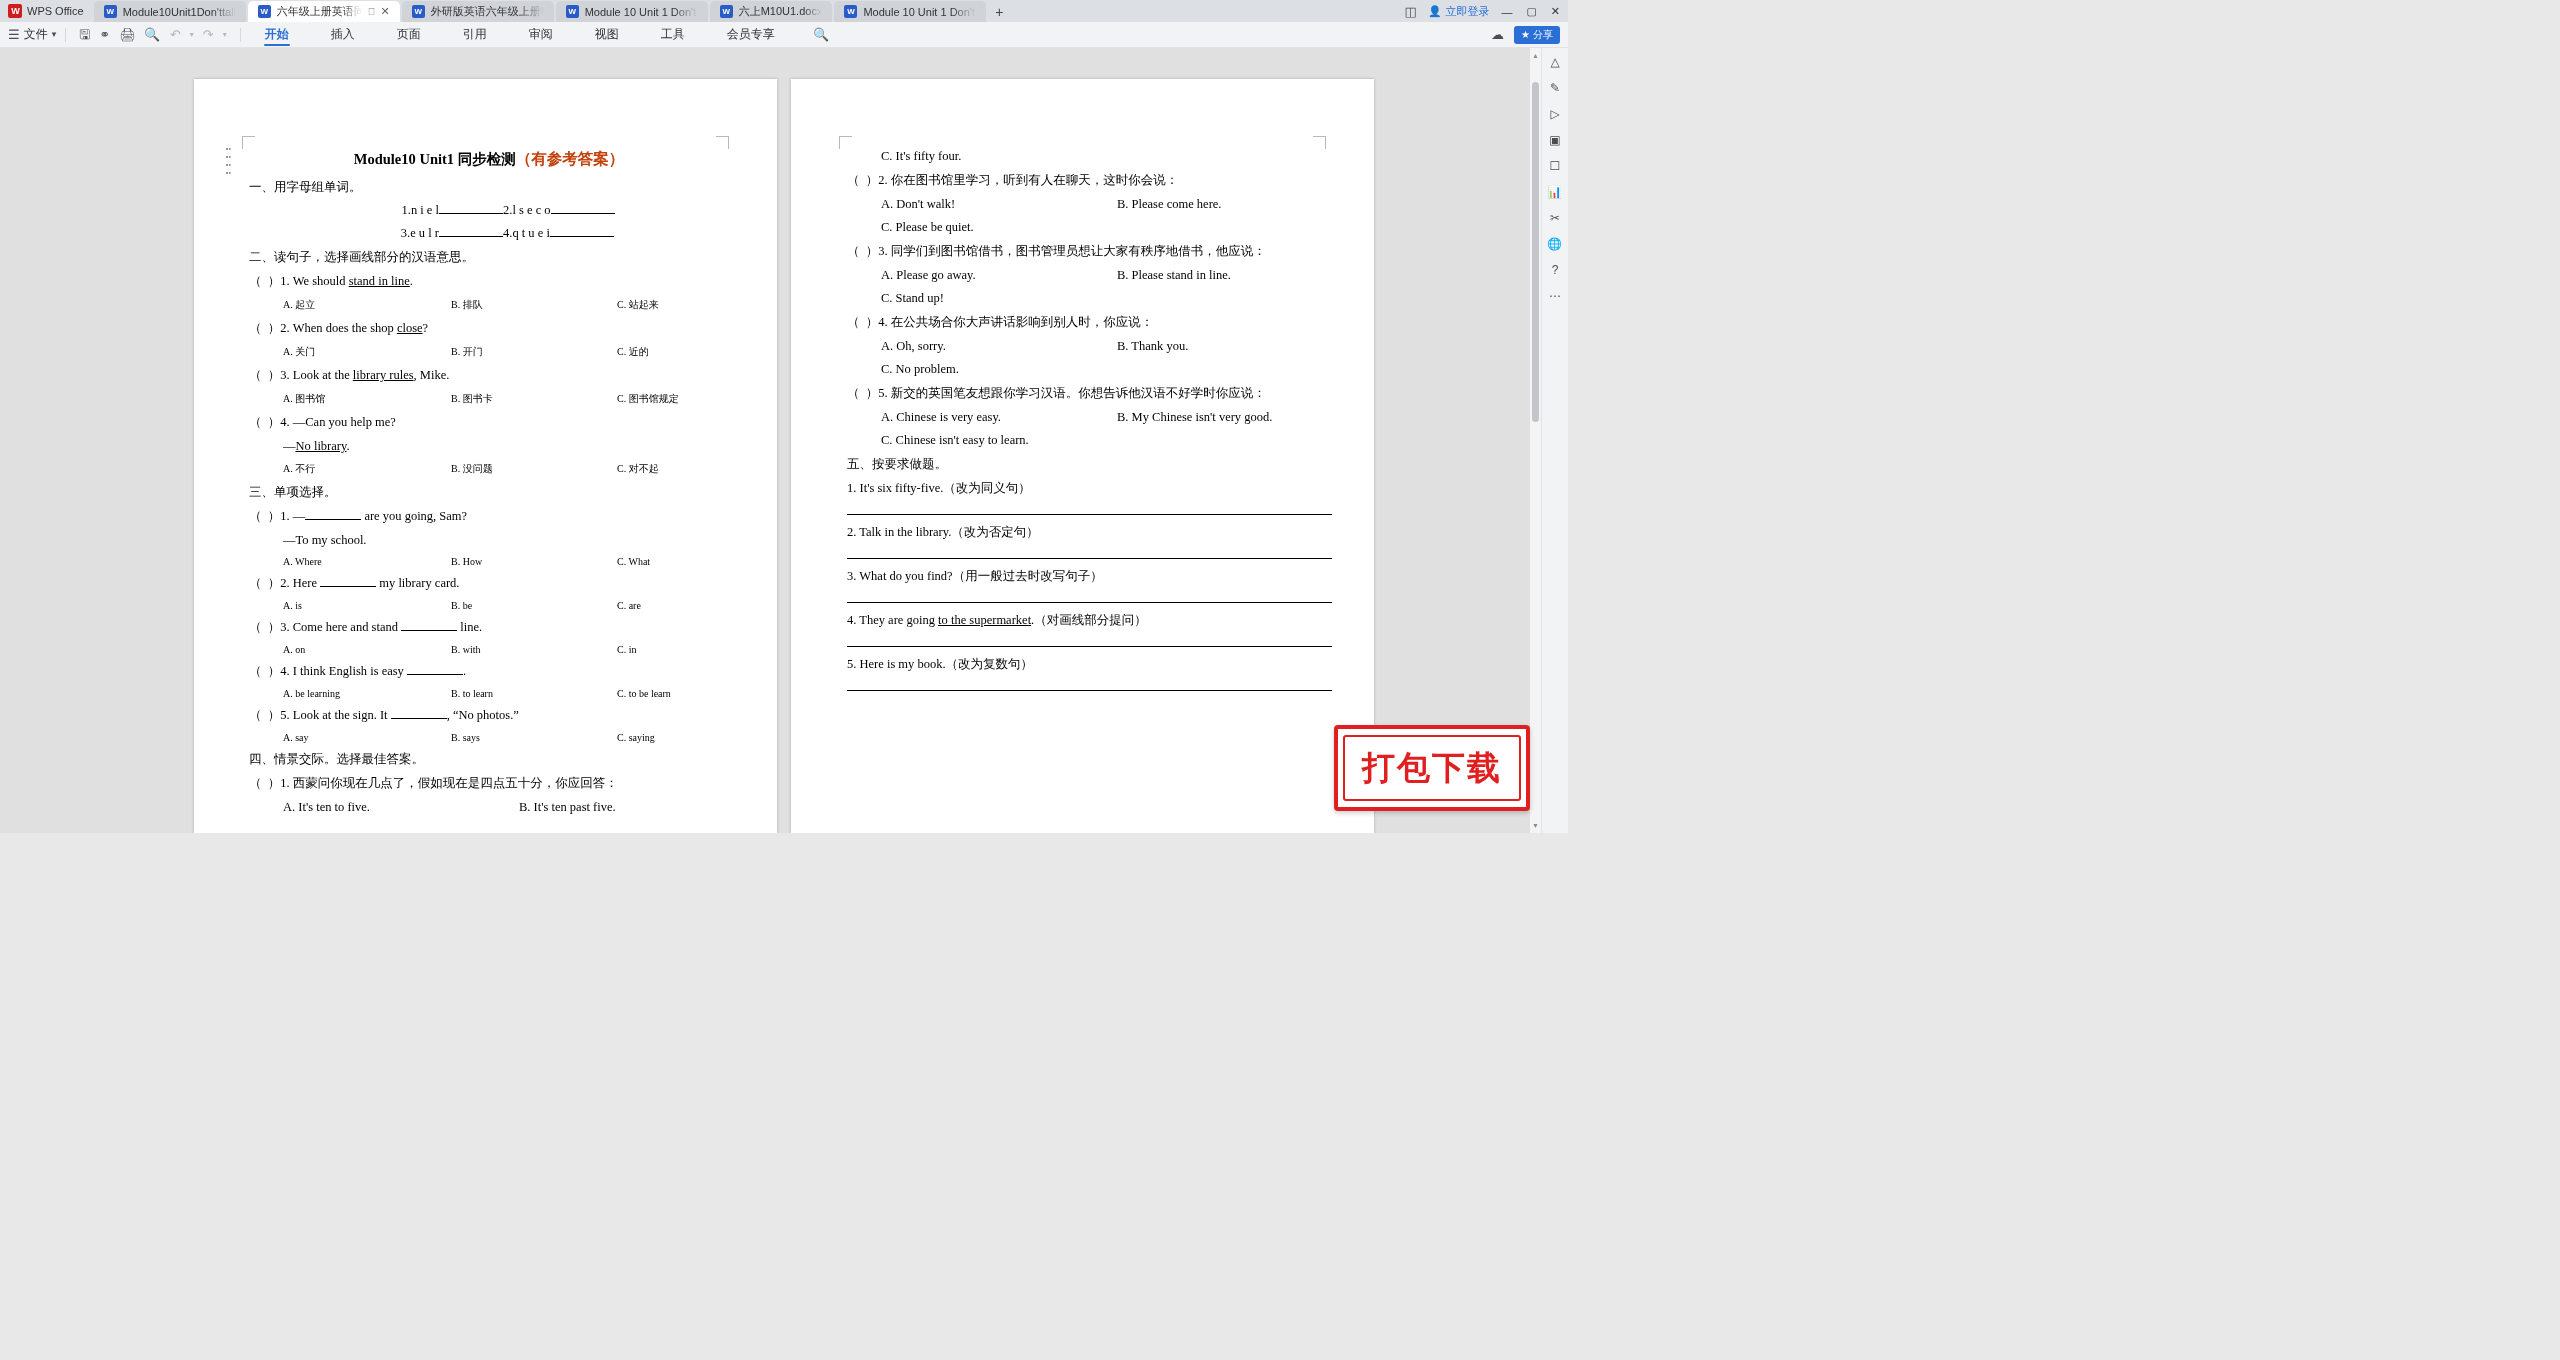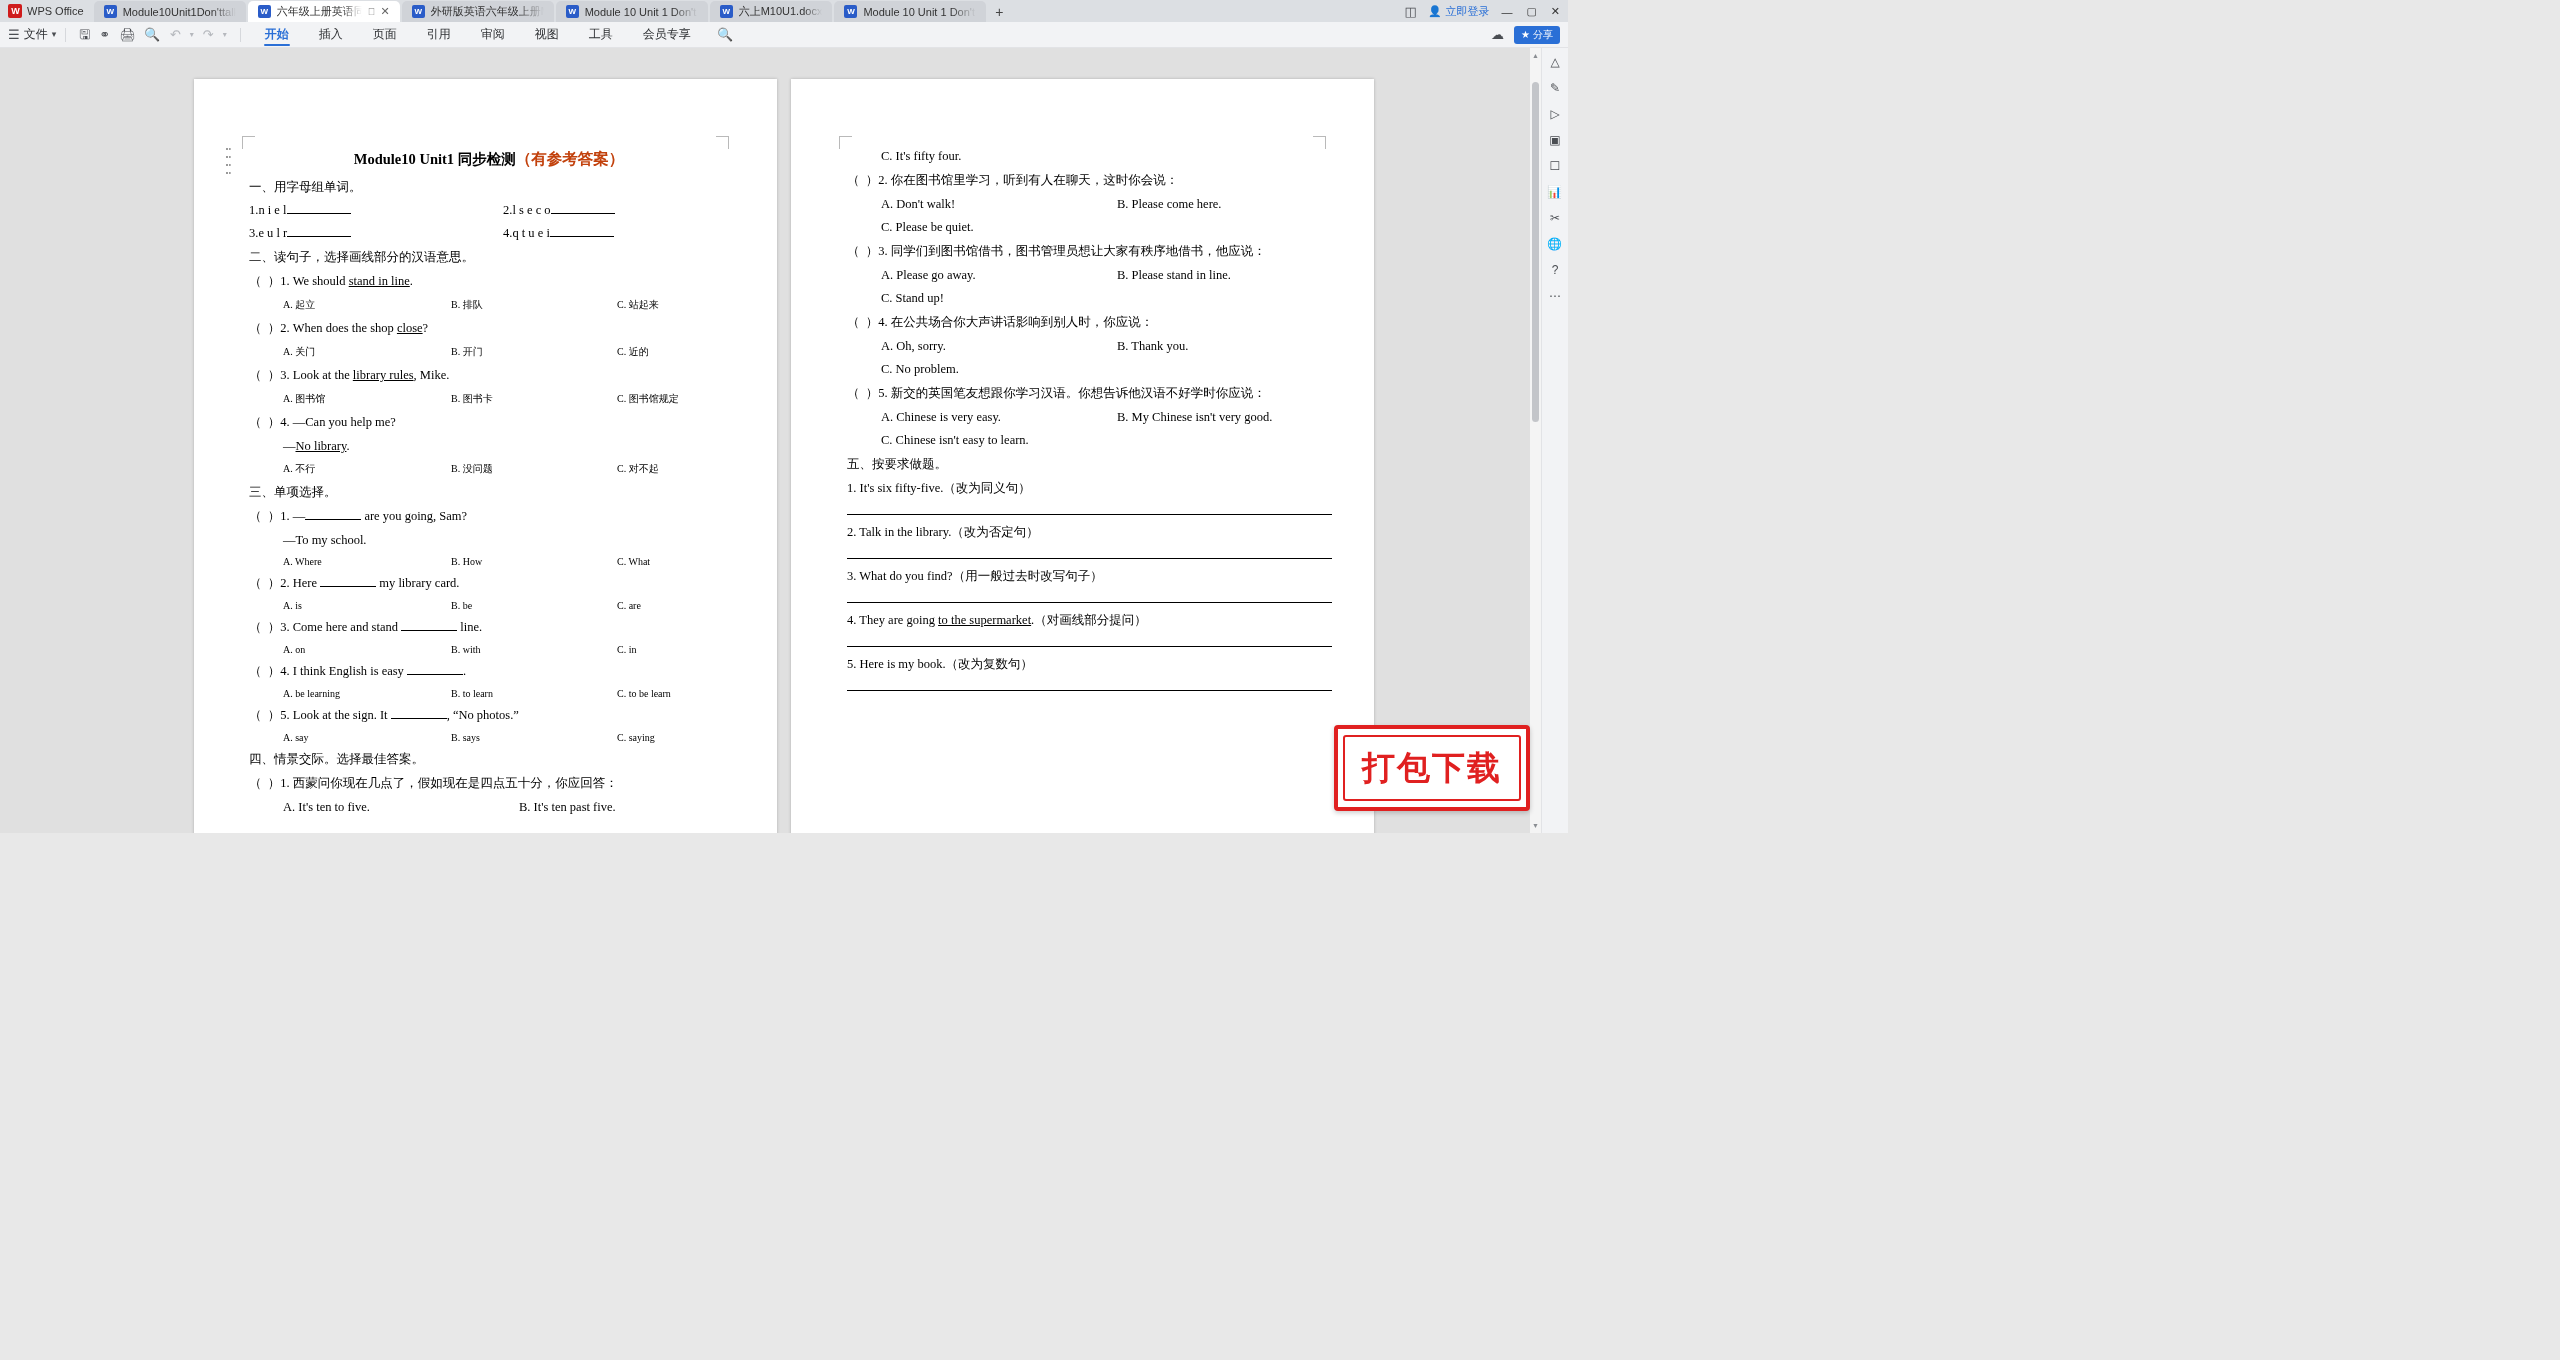--- a/index.html
+++ b/index.html
@@ -59,21 +59,21 @@
   .ribbon{
     height:26px; background:#f2f3f5; display:flex; align-items:center;
     padding-left:8px; gap:0; border-bottom:1px solid #e2e3e6;
     position:relative;
   }
   .qa-group{ display:flex;align-items:center;gap:9px; padding:0 8px; }
   .ic{ color:#4a4d52; font-size:13px; line-height:1; display:inline-flex; }
   .ic.dim{ color:#b5b8bd; }
   .vsep{ width:1px;height:14px;background:#d6d8dc;margin:0 5px; }
   .menu-file{display:flex;align-items:center;gap:4px;font-size:12px;color:#2e3033;padding-right:4px;}
-  .rtabs{ display:flex;align-items:center;gap:4px; margin-left:6px;}
+  .rtabs{ display:flex;align-items:center;gap:16px; margin-left:6px;}
   .rtab{
     font-size:12px;color:#2e3033;padding:0 13px;height:26px;
     display:flex;align-items:center;position:relative;
   }
   .rtab.active{ color:#2a6fd6; font-weight:bold;}
   .rtab.active:after{
     content:"";position:absolute;left:12px;right:12px;bottom:2px;height:2px;background:#2a6fd6;border-radius:1px;
   }
   .ribbon-right{
     margin-left:auto;display:flex;align-items:center;gap:10px;padding-right:8px;
@@ -108,21 +108,21 @@
     text-align:center; font-size:14.5px; font-weight:bold; margin:0 0 9px 0;
     font-family:"Liberation Serif",serif;
   }
   .doc-title .red{ color:#c2410c; font-size:15.5px; }
   .sec-h{ font-size:12.5px; margin:8px 0 7px 0; }
   .line{ font-size:12.5px; margin:0 0 8px 0; white-space:nowrap; }
   .line.indent2{ padding-left:34px; }
   .u{ text-decoration:underline; }
   .blank{ display:inline-block; border-bottom:1px solid #000; }
   .row2{ display:flex; font-size:12.5px; margin:0 0 8px 0; }
-  .row2 > div:first-child{ width:254px; }
+  .row2 > div:first-child{ width:254px;text-align:right; }
   .opt3{ display:flex; font-size:10px; margin:0 0 8px 0; padding-left:34px; }
   .opt3 > div:nth-child(1){ width:168px; }
   .opt3 > div:nth-child(2){ width:166px; }
   .opt2{ display:flex; font-size:12.5px; margin:0 0 8px 0; padding-left:34px; }
   .opt2 > div:nth-child(1){ width:236px; }
   .ansline{ border-bottom:1px solid #000; height:1px; margin:17px 0 9px 0; }
   .tight{ margin-bottom:7px; }
 
   
   .lmark{

